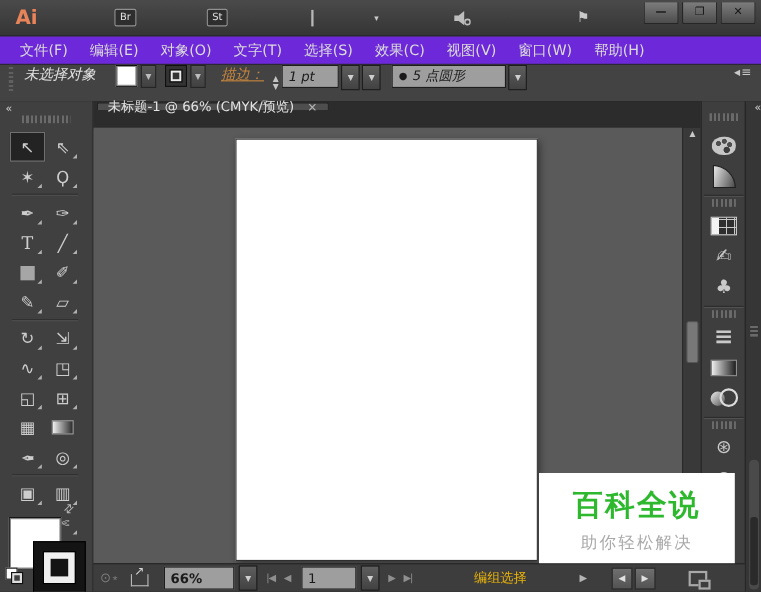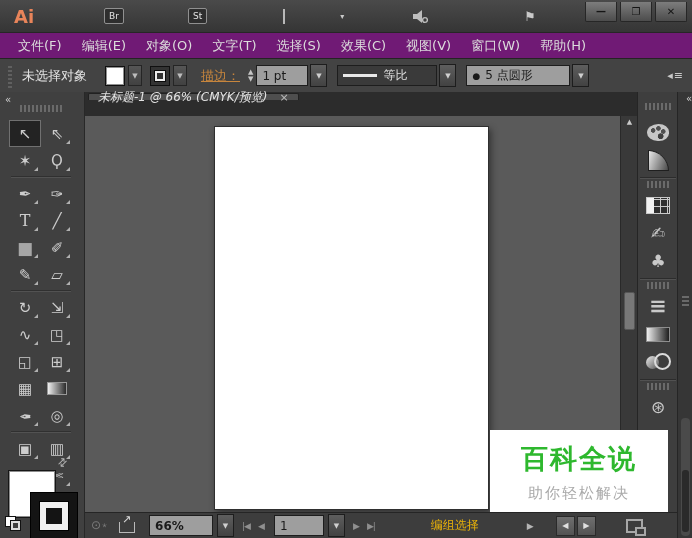--- a/index.html
+++ b/index.html
@@ -26,27 +26,27 @@
              display:flex;align-items:center;padding:0 4px;gap:3px;margin:0 10px;}
   .searchbox .mag{font-size:13px;color:#2e2e2e;display:inline-block;transform:rotate(-45deg);line-height:10px;}
   .searchbox input{flex:1;min-width:0;background:transparent;border:none;outline:none;
                    font:11px "DejaVu Sans",sans-serif;color:#1d1d1d;}
   .winbtns{position:absolute;top:2px;right:5px;display:flex;gap:3px;}
   .winbtn{width:30px;height:19px;background:linear-gradient(#7d7d7d,#4c4c4c);border:1px solid #262626;
           border-top:none;border-radius:0 0 2px 2px;color:#151515;font-size:10px;font-weight:bold;
           display:flex;align-items:center;justify-content:center;line-height:10px;}
 
   
-  .menubar{height:25px;display:flex;align-items:center;background:#701a75;
+  .menubar{height:25px;display:flex;align-items:center;background:#6d28d9;
            border-bottom:1px solid #242424;padding-left:8px;}
   .menu-item{padding:0 10px;font-size:13px;color:#dcdcdc;}
 
   
-  .controlbar{height:33px;display:flex;align-items:center;background:#434343;
-              border-bottom:1px solid #1f1f1f;padding:0 8px;gap:2px;}
+  .controlbar{height:33px;display:flex;background:#434343;
+              border-bottom:1px solid #1f1f1f;padding:0 8px;gap:2px;font-style:italic;}
   .vgrip{width:4px;height:24px;margin-right:8px;
          background:repeating-linear-gradient(0deg,#606060 0 2px,transparent 2px 4px);}
   .cb-status{font-size:13px;color:#e4e4e4;margin-right:16px;}
   .sw-fill{width:18px;height:18px;background:#fff;border:1px solid #101010;box-shadow:inset 0 0 0 1px #909090;}
   .sw-stroke{width:18px;height:18px;background:#333;border:1px solid #101010;position:relative;margin-left:6px;}
   .sw-stroke::after{content:"";position:absolute;inset:4px;border:2px solid #ececec;outline:1px solid #0c0c0c;}
   .ddmini{width:12px;height:19px;margin-left:1px;background:linear-gradient(#565656,#414141);
           border:1px solid #252525;color:#bdbdbd;font-size:7px;display:flex;align-items:center;justify-content:center;}
   .olink{font-size:13px;text-decoration:underline;margin:0 6px 0 12px;}
   .stepper{display:flex;flex-direction:column;justify-content:center;line-height:7px;font-size:7px;color:#c5c5c5;margin-right:1px;}
@@ -97,21 +97,21 @@
   .minis{position:absolute;left:5px;top:62px;width:16px;height:14px;z-index:3;}
   .minifill{position:absolute;left:0;top:0;width:9px;height:9px;background:#fdfdfd;border:1px solid #111;}
   .ministroke{position:absolute;left:5px;top:4px;width:9px;height:9px;background:#3f3f3f;border:1px solid #111;
               box-shadow:inset 0 0 0 2px #ddd;}
 
   
   .tabstrip{position:absolute;left:85px;top:0;width:552px;height:24px;background:#2c2c2c;
             border-bottom:1px solid #1f1f1f;display:flex;align-items:stretch;}
   .tab{margin:1px 0 16px 3px;background:#4e4e4e;border:1px solid #212121;border-bottom:none;
        border-radius:2px 2px 0 0;display:flex;align-items:center;gap:12px;padding:0 9px;
-       font-size:12px;color:#e3e3e3;font-style:italic;}
+       font-size:12px;color:#e3e3e3;}
   .tab .close{color:#b9b9b9;font-size:11px;}
 
   .canvas{position:absolute;left:85px;top:24px;width:535px;height:396px;background:#5a5a5a;}
   .artboard{position:absolute;left:129px;top:10px;width:273px;height:382px;background:#fff;
             border:1px solid #2f2f2f;box-shadow:2px 3px 7px rgba(0,0,0,.45);}
 
   .vscroll{position:absolute;left:620px;top:24px;width:17px;height:396px;background:#393939;
            border-left:1px solid #292929;border-right:1px solid #292929;}
   .vscroll .up{position:absolute;top:2px;left:0;right:0;text-align:center;font-size:7px;color:#c9c9c9;}
   .vscroll .thumb{position:absolute;top:176px;left:3px;width:9px;height:36px;background:#787878;
@@ -233,24 +233,20 @@
     <span class="ddmini" data-name="fill-color-dropdown-icon">▼</span>
     <span class="sw-stroke" data-name="stroke-color-swatch"></span>
     <span class="ddmini" data-name="stroke-color-dropdown-icon">▼</span>
     <a class="olink" data-name="stroke-panel-link" style="color: rgb(200, 134, 61);">描边：</a>
     <span class="stepper" data-name="stroke-width-stepper">
       <span data-name="stepper-up-icon">▲</span>
       <span data-name="stepper-down-icon">▼</span>
     </span>
     <span class="field f-strokew" data-name="stroke-width-input">1 pt</span>
     <span class="ddbtn" data-name="stroke-width-dropdown-icon">▼</span>
-    <span class="profile" data-name="stroke-profile-select">
-      <span class="linegfx" data-name="stroke-profile-line-icon"></span>
-      <span data-name="stroke-profile-value">等比</span>
-    </span>
     <span class="ddbtn" data-name="stroke-profile-dropdown-icon">▼</span>
     <span class="field f-brush" data-name="brush-select">
       <span class="bullet" data-name="brush-bullet-icon">●</span>
       <span data-name="brush-value">5 点圆形</span>
     </span>
     <span class="ddbtn" data-name="brush-dropdown-icon">▼</span>
     <span class="panelmenu" data-name="control-panel-menu-icon">◂≡</span>
   </div>
 
   <div class="main" data-name="main-area">

